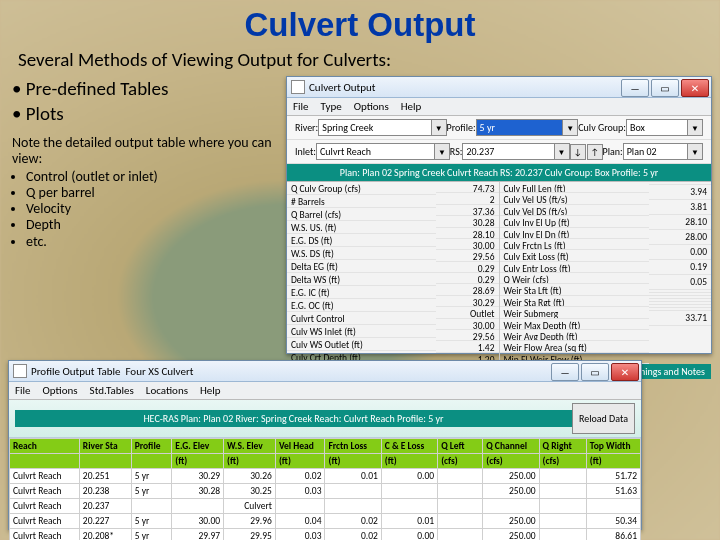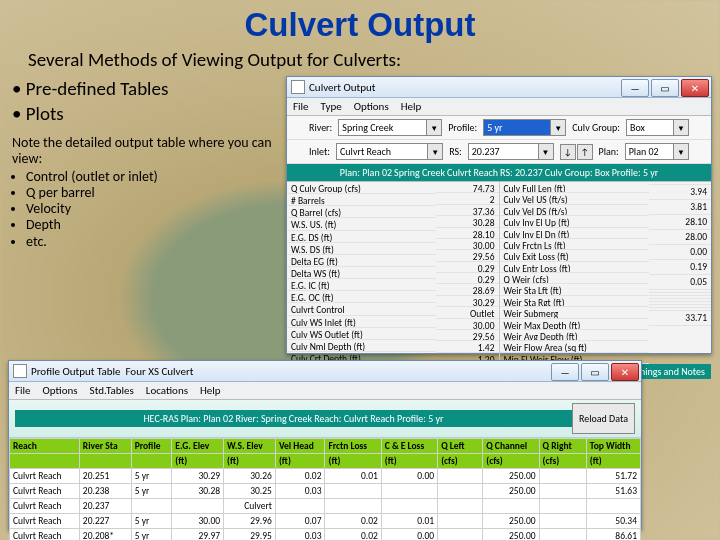--- a/index.html
+++ b/index.html
@@ -1,35 +1,35 @@
 <!DOCTYPE html>
 <html><head>
 <meta charset="utf-8">
 <style>
   html,body{margin:0;padding:0;width:720px;height:540px;font-family:Calibri,Arial,sans-serif;overflow:hidden}
   body{background:#cdb890;position:relative}
   .bg-hint{position:absolute;inset:0;background:radial-gradient(ellipse at 40% 55%,#8a9b7a 0 22%,#b9a876 28%,#c7b68a 60%,#d2c49e 100%);filter:blur(1px)}
   .slide{position:absolute;inset:0;padding:6px 12px 8px 12px}
   h1{font-family:Arial Black, Arial, sans-serif;font-weight:900;color:#0038a8;font-size:33px;margin:0 0 4px 0;text-align:center}
-  .sub{font-size:19px;margin:2px 0 6px 16px}
+  .sub{font-size:19px;margin:2px 0 6px 6px}
   .bul{font-size:19px;margin:2px 0 2px 0}
   .note{font-size:14px;margin-top:10px;max-width:278px;line-height:1.15}
   .note ul{margin:2px 0 0 0;padding-left:14px;list-style:disc}
   .note li{margin:0}
 
   
   .win{position:absolute;background:#f3f3f3;border:1px solid #6d8aa8;box-shadow:0 2px 4px rgba(0,0,0,.35)}
   .win1{right:8px;top:76px;width:424px;height:276px}
   .titlebar{display:flex;align-items:center;height:20px;background:linear-gradient(#eef4fb,#d7e5f5);border-bottom:1px solid #9cb7d4;font-size:11px}
   .titlebar .ico{width:12px;height:12px;margin:0 4px;border:1px solid #888;background:#fff}
   .titlebar .spacer{flex:1}
   .winbtn{width:26px;height:16px;margin:2px 2px 0 0;border:1px solid #7c94ad;border-radius:2px;display:flex;align-items:center;justify-content:center;font-size:10px;background:linear-gradient(#f5faff,#d3e3f3)}
   .winbtn.close{background:linear-gradient(#f58a85,#cf3b35);color:#fff;border-color:#8a201c}
   .menubar{display:flex;gap:12px;padding:2px 6px;font-size:11px;background:#eef0f2;border-bottom:1px solid #bbb}
-  .row{display:flex;align-items:center;gap:6px;padding:3px 22px;font-size:10px;background:#f7f7f7;border-bottom:1px solid #ddd}
+  .row{display:flex;align-items:center;padding:3px 8px;font-size:10px;background:#f7f7f7;border-bottom:1px solid #ddd}
   .lbl{white-space:nowrap}
   .field{flex:1;height:15px;border:1px solid #888;background:#fff;padding:0 3px;display:flex;align-items:center;font-size:10px;min-width:40px}
   .combo{display:flex}
   .combo .caret{width:14px;border:1px solid #888;border-left:none;background:#e7e7e7;display:flex;align-items:center;justify-content:center;font-size:8px}
   .arrows{display:flex;gap:1px}
   .arrows div{width:14px;height:14px;border:1px solid #888;background:#e7e7e7;display:flex;align-items:center;justify-content:center;font-size:9px}
   .planstrip{background:#0b8f82;color:#fff;font-size:10px;padding:2px 4px;display:flex;gap:2px;justify-content:center}
   .datagrid{display:flex;height:182px;border-top:1px solid #bbb}
   .col{flex:1;display:flex;flex-direction:column}
   .colL{flex:1.2}
@@ -140,21 +140,20 @@
           <div class="cell">W.S. US. (ft)</div>
           <div class="cell">E.G. DS (ft)</div>
           <div class="cell">W.S. DS (ft)</div>
           <div class="cell">Delta EG (ft)</div>
           <div class="cell">Delta WS (ft)</div>
           <div class="cell">E.G. IC (ft)</div>
           <div class="cell">E.G. OC (ft)</div>
           <div class="cell">Culvrt Control</div>
           <div class="cell">Culv WS Inlet (ft)</div>
           <div class="cell">Culv WS Outlet (ft)</div>
-          <div class="cell">Culv Nml Depth (ft)</div>
           <div class="cell">Culv Crt Depth (ft)</div>
         </div>
       <div class="col colV" id="w1-lv">
           <div class="cell v">74.73</div>
           <div class="cell v">2</div>
           <div class="cell v">37.36</div>
           <div class="cell v">30.28</div>
           <div class="cell v">28.10</div>
           <div class="cell v">30.00</div>
           <div class="cell v">29.56</div>
@@ -317,21 +316,21 @@
             <td class="n"></td>
             <td class="n"></td>
             <td class="n"></td>
           </tr>
           <tr>
             <td>Culvrt Reach</td>
             <td>20.227</td>
             <td>5 yr</td>
             <td class="n">30.00</td>
             <td class="n">29.96</td>
-            <td class="n">0.07</td>
+            <td class="n">0.04</td>
             <td class="n">0.02</td>
             <td class="n">0.01</td>
             <td class="n"></td>
             <td class="n">250.00</td>
             <td class="n"></td>
             <td class="n">50.34</td>
           </tr>
           <tr>
             <td>Culvrt Reach</td>
             <td>20.208*</td>

